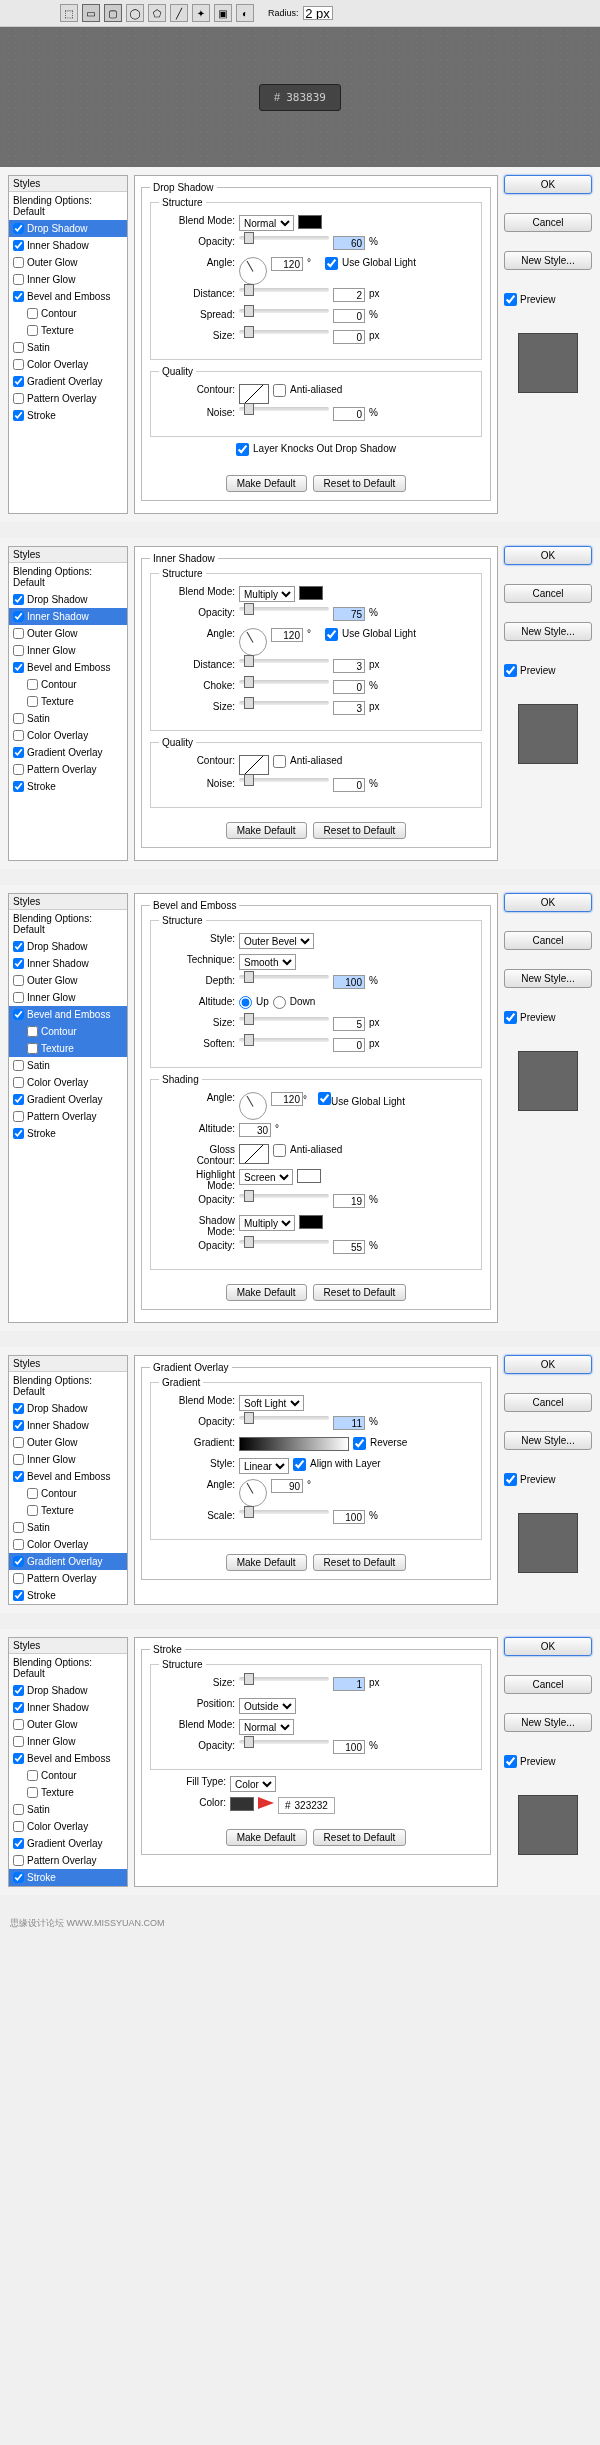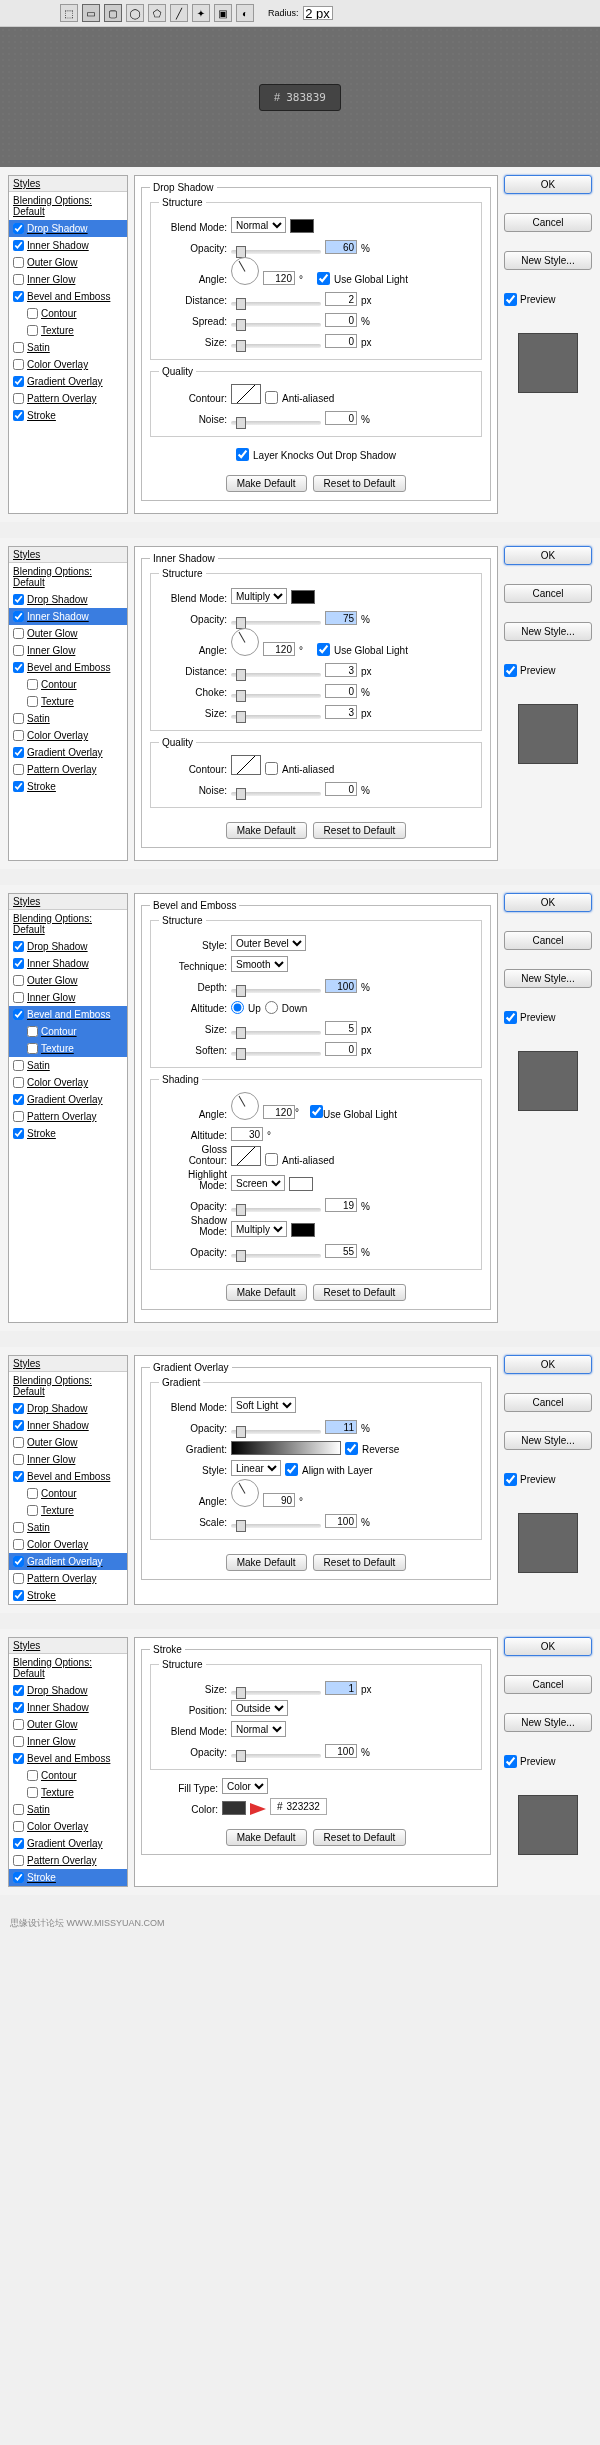--- a/index.html
+++ b/index.html
@@ -8,31 +8,31 @@
 .tool-icon { width: 18px; height: 18px; background: #ddd; border: 1px solid #999; display: flex; align-items: center; justify-content: center; }
 .tool-icon.active { background: #ccc; border: 1px solid #666; }
 .radius-label { margin-left: 10px; font-size: 9px; }
 .radius-input { width: 30px; height: 14px; font-size: 13px; text-align: center; border: 1px solid #999; background: #fff; }
 .preview-area { background: #6e6e6e; height: 140px; display: flex; align-items: center; justify-content: center; position: relative; }
 .preview-area::before { content: ""; position: absolute; inset: 0; background-image: radial-gradient(circle, #757575 1px, transparent 1px); background-size: 6px 6px; opacity: 0.5; }
 .chip { background: #444; border: 1px solid #222; border-radius: 3px; padding: 6px 14px; display: flex; align-items: center; gap: 6px; position: relative; z-index: 1; }
 .chip .hash { color: #ccc; font-size: 11px; }
 .chip .hex { color: #ccc; font-size: 11px; font-family: monospace; }
 .panel-wrap { padding: 8px; display: flex; gap: 6px; margin-bottom: 16px; background: #f4f4f4; }
-.styles-col { width: 120px; background: #fff; border: 1px solid #aaa; text-decoration: underline; }
+.styles-col { width: 120px; background: #fff; border: 1px solid #aaa; }
 .styles-header { background: #eee; border-bottom: 1px solid #ccc; padding: 2px 4px; font-size: 10px; }
 .style-row { padding: 3px 4px; display: flex; align-items: center; gap: 3px; font-size: 10px; cursor: pointer; }
 .style-row.indent { padding-left: 18px; }
 .style-row.selected { background: #3a7de0; color: #fff; }
 .style-row input[type=checkbox] { width: 11px; height: 11px; }
 .settings-col { flex: 1; background: #fff; border: 1px solid #aaa; padding: 6px; }
 fieldset { border: 1px solid #bbb; margin-bottom: 6px; padding: 4px 8px 8px; }
 legend { font-size: 10px; padding: 0 3px; }
 fieldset.inner { border: 1px solid #ccc; }
-.row { display: flex; align-items: flex-end; gap: 4px; margin: 3px 4px; min-height: 18px; }
+.row { display: flex; align-items: flex-start; gap: 4px; margin: 3px 12px; min-height: 18px; }
 .lbl { width: 64px; text-align: right; font-size: 10px; }
 select { font-size: 10px; height: 16px; border: 1px solid #999; background: #fff; }
 .slider { flex: 1; max-width: 90px; height: 4px; background: linear-gradient(#ccc, #eee); position: relative; border-radius: 2px; }
 .slider::after { content: ""; position: absolute; width: 8px; height: 10px; background: #ddd; border: 1px solid #666; top: -4px; left: 5%; }
 .num { width: 32px; height: 14px; font-size: 10px; text-align: right; border: 1px solid #999; padding-right: 2px; }
 .num.blue { background: #b8d6ff; }
 .unit { font-size: 10px; width: 14px; }
 .swatch { width: 24px; height: 14px; border: 1px solid #666; }
 .angle-dial { width: 28px; height: 28px; border: 1px solid #999; border-radius: 50%; background: #fff; position: relative; }
 .angle-dial::after { content: ""; position: absolute; width: 12px; height: 1px; background: #333; top: 50%; left: 50%; transform-origin: left; transform: rotate(-120deg); }

